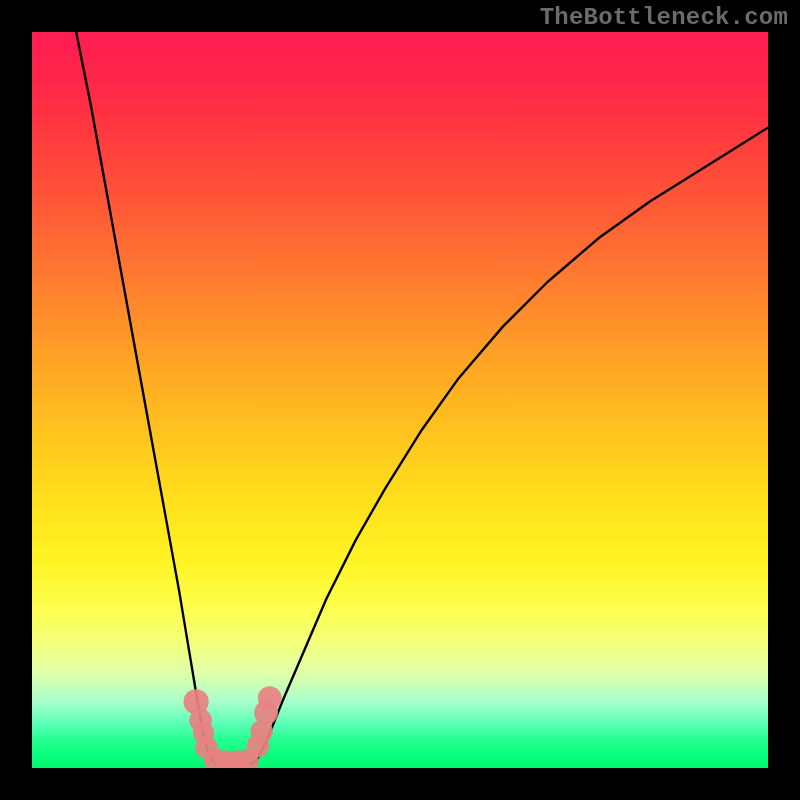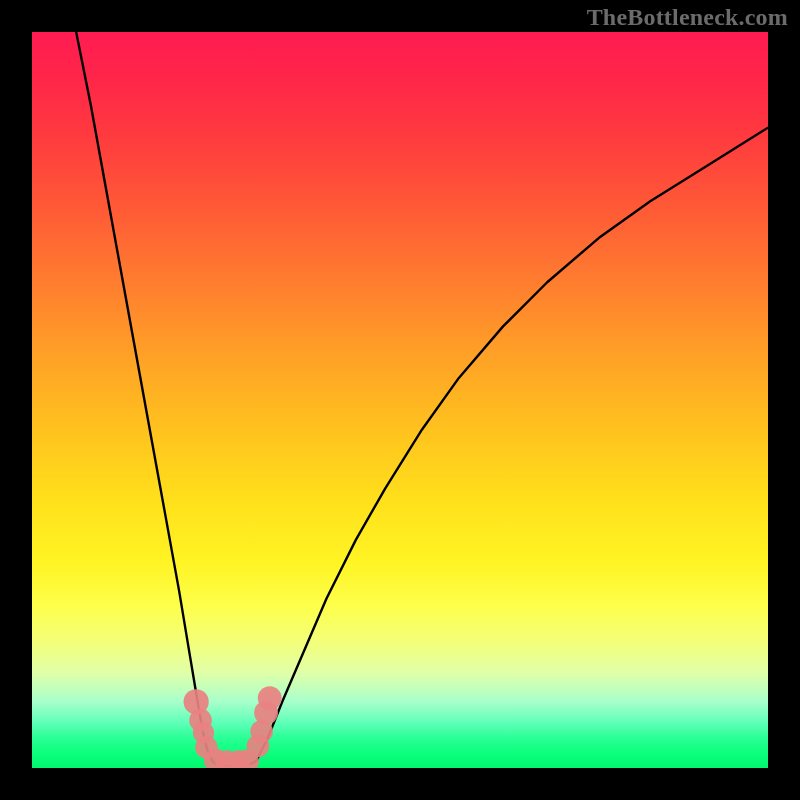--- a/index.html
+++ b/index.html
@@ -15,21 +15,21 @@
     top: 0;
     left: 0;
     width: 800px;
     height: 800px;
     background: #000000;
   }
   .watermark {
     position: absolute;
     top: 4px;
     right: 12px;
-    font-family: Liberation Serif, serif;
+    font-family: Liberation Mono, monospace;
     font-size: 24px;
     font-weight: 600;
     color: #6b6b6b;
     letter-spacing: 0.2px;
     z-index: 10;
     text-align: right;
   }
   .plot {
     position: absolute;
     top: 32px;

